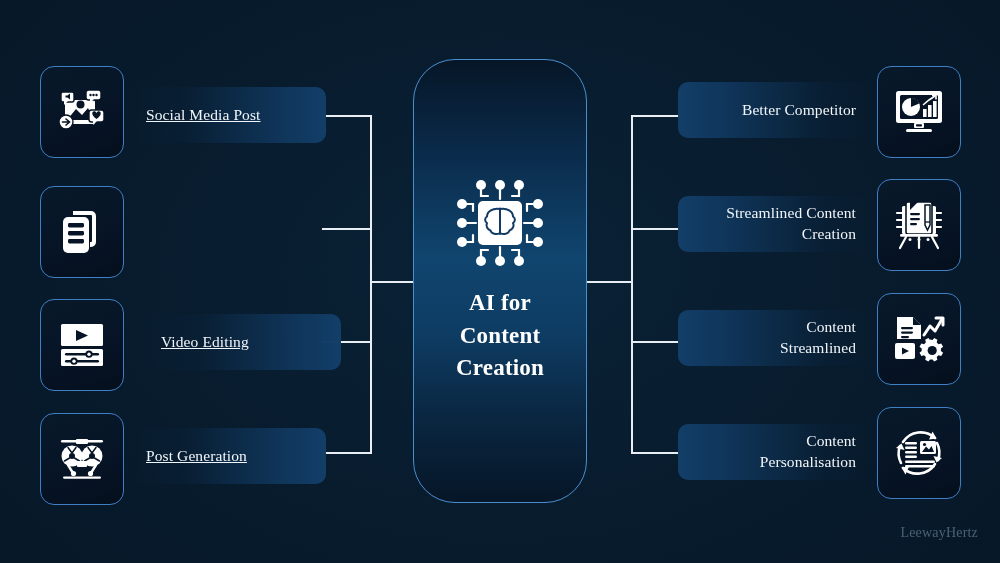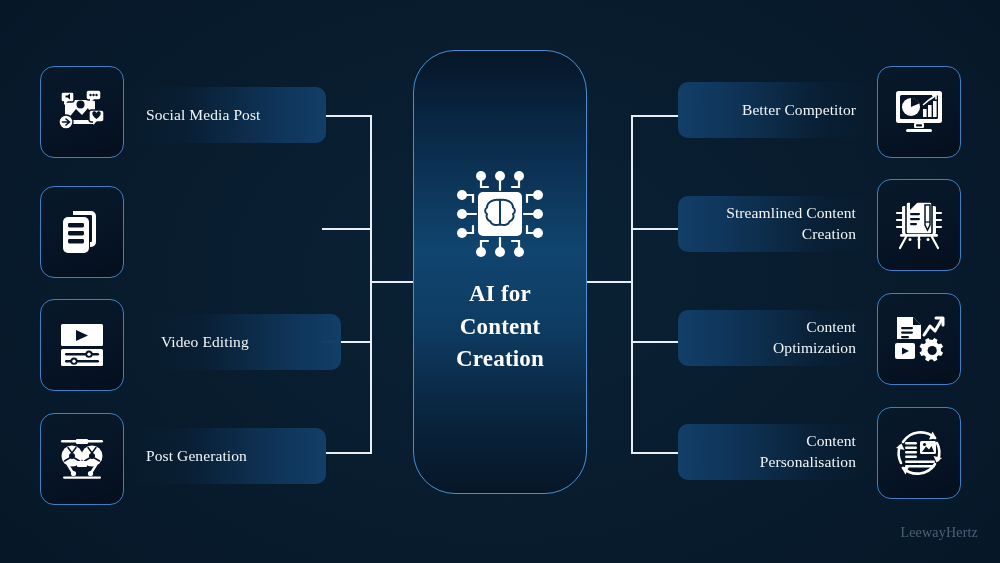--- a/index.html
+++ b/index.html
@@ -59,20 +59,21 @@
     color: #f2f6fa;
     font-size: 15.5px;
     letter-spacing: .1px;
     line-height: 1.35;
   }
   .pill.left {
     border-radius: 6px 10px 10px 6px;
     background: linear-gradient(90deg, rgba(8,24,40,0) 0%, rgba(9,32,55,.55) 28%, rgba(16,55,93,.95) 78%, rgba(18,62,104,1) 100%);
     justify-content: flex-start;
     text-align: left;
+    text-decoration: underline;
   }
   .pill.right {
     border-radius: 10px 6px 6px 10px;
     background: linear-gradient(270deg, rgba(8,24,40,0) 0%, rgba(9,32,55,.55) 24%, rgba(16,55,93,.95) 76%, rgba(18,62,104,1) 100%);
     justify-content: flex-end;
     text-align: right;
   }
   .pill span { display: block; }
 
   
@@ -152,21 +153,21 @@
   </div>
   <div class="pill right" style="left:678px; top:196px; width:194px;">
     <div>
       <span>Streamlined Content</span>
       <span>Creation</span>
     </div>
   </div>
   <div class="pill right" style="left:678px; top:310px; width:194px;">
     <div>
       <span>Content</span>
-      <span>Optimization</span>
+      <span>Streamlined</span>
     </div>
   </div>
   <div class="pill right" style="left:678px; top:424px; width:194px;">
     <div>
       <span>Content</span>
       <span>Personalisation</span>
     </div>
   </div>
 
   <div class="icon-tile" style="left:40px; top:66px;">
@@ -315,21 +316,21 @@
         <rect x="13" y="28.5" width="12" height="2.4" rx="1.2" fill="#fff"></rect>
         <rect x="28" y="14" width="16" height="13" rx="1.5" fill="#fff"></rect>
         <path d="M30 25 L34 19.5 L37 22.5 L39.5 19 L42 25 Z" fill="#061426"></path>
         <circle cx="32.5" cy="17.5" r="1.6" fill="#061426"></circle>
         <rect x="13" y="33.5" width="30" height="2.4" rx="1.2" fill="#fff"></rect>
         <rect x="13" y="38" width="30" height="2.4" rx="1.2" fill="#fff"></rect>
       </svg>
     </span>
   </div>
 
-  <div id="center-node" style="left:413px; top:50px; width:174px; height:444px;">
+  <div id="center-node" style="left:413px; top:59px; width:174px; height:444px;">
     <span>
       <svg width="92" height="92" viewBox="0 0 92 92">
         <g fill="#ffffff">
           <circle cx="27" cy="8" r="5"></circle>
             <circle cx="46" cy="8" r="5"></circle>
             <circle cx="65" cy="8" r="5"></circle>
           <circle cx="27" cy="84" r="5"></circle>
             <circle cx="46" cy="84" r="5"></circle>
             <circle cx="65" cy="84" r="5"></circle>
           <circle cx="8" cy="27" r="5"></circle>

